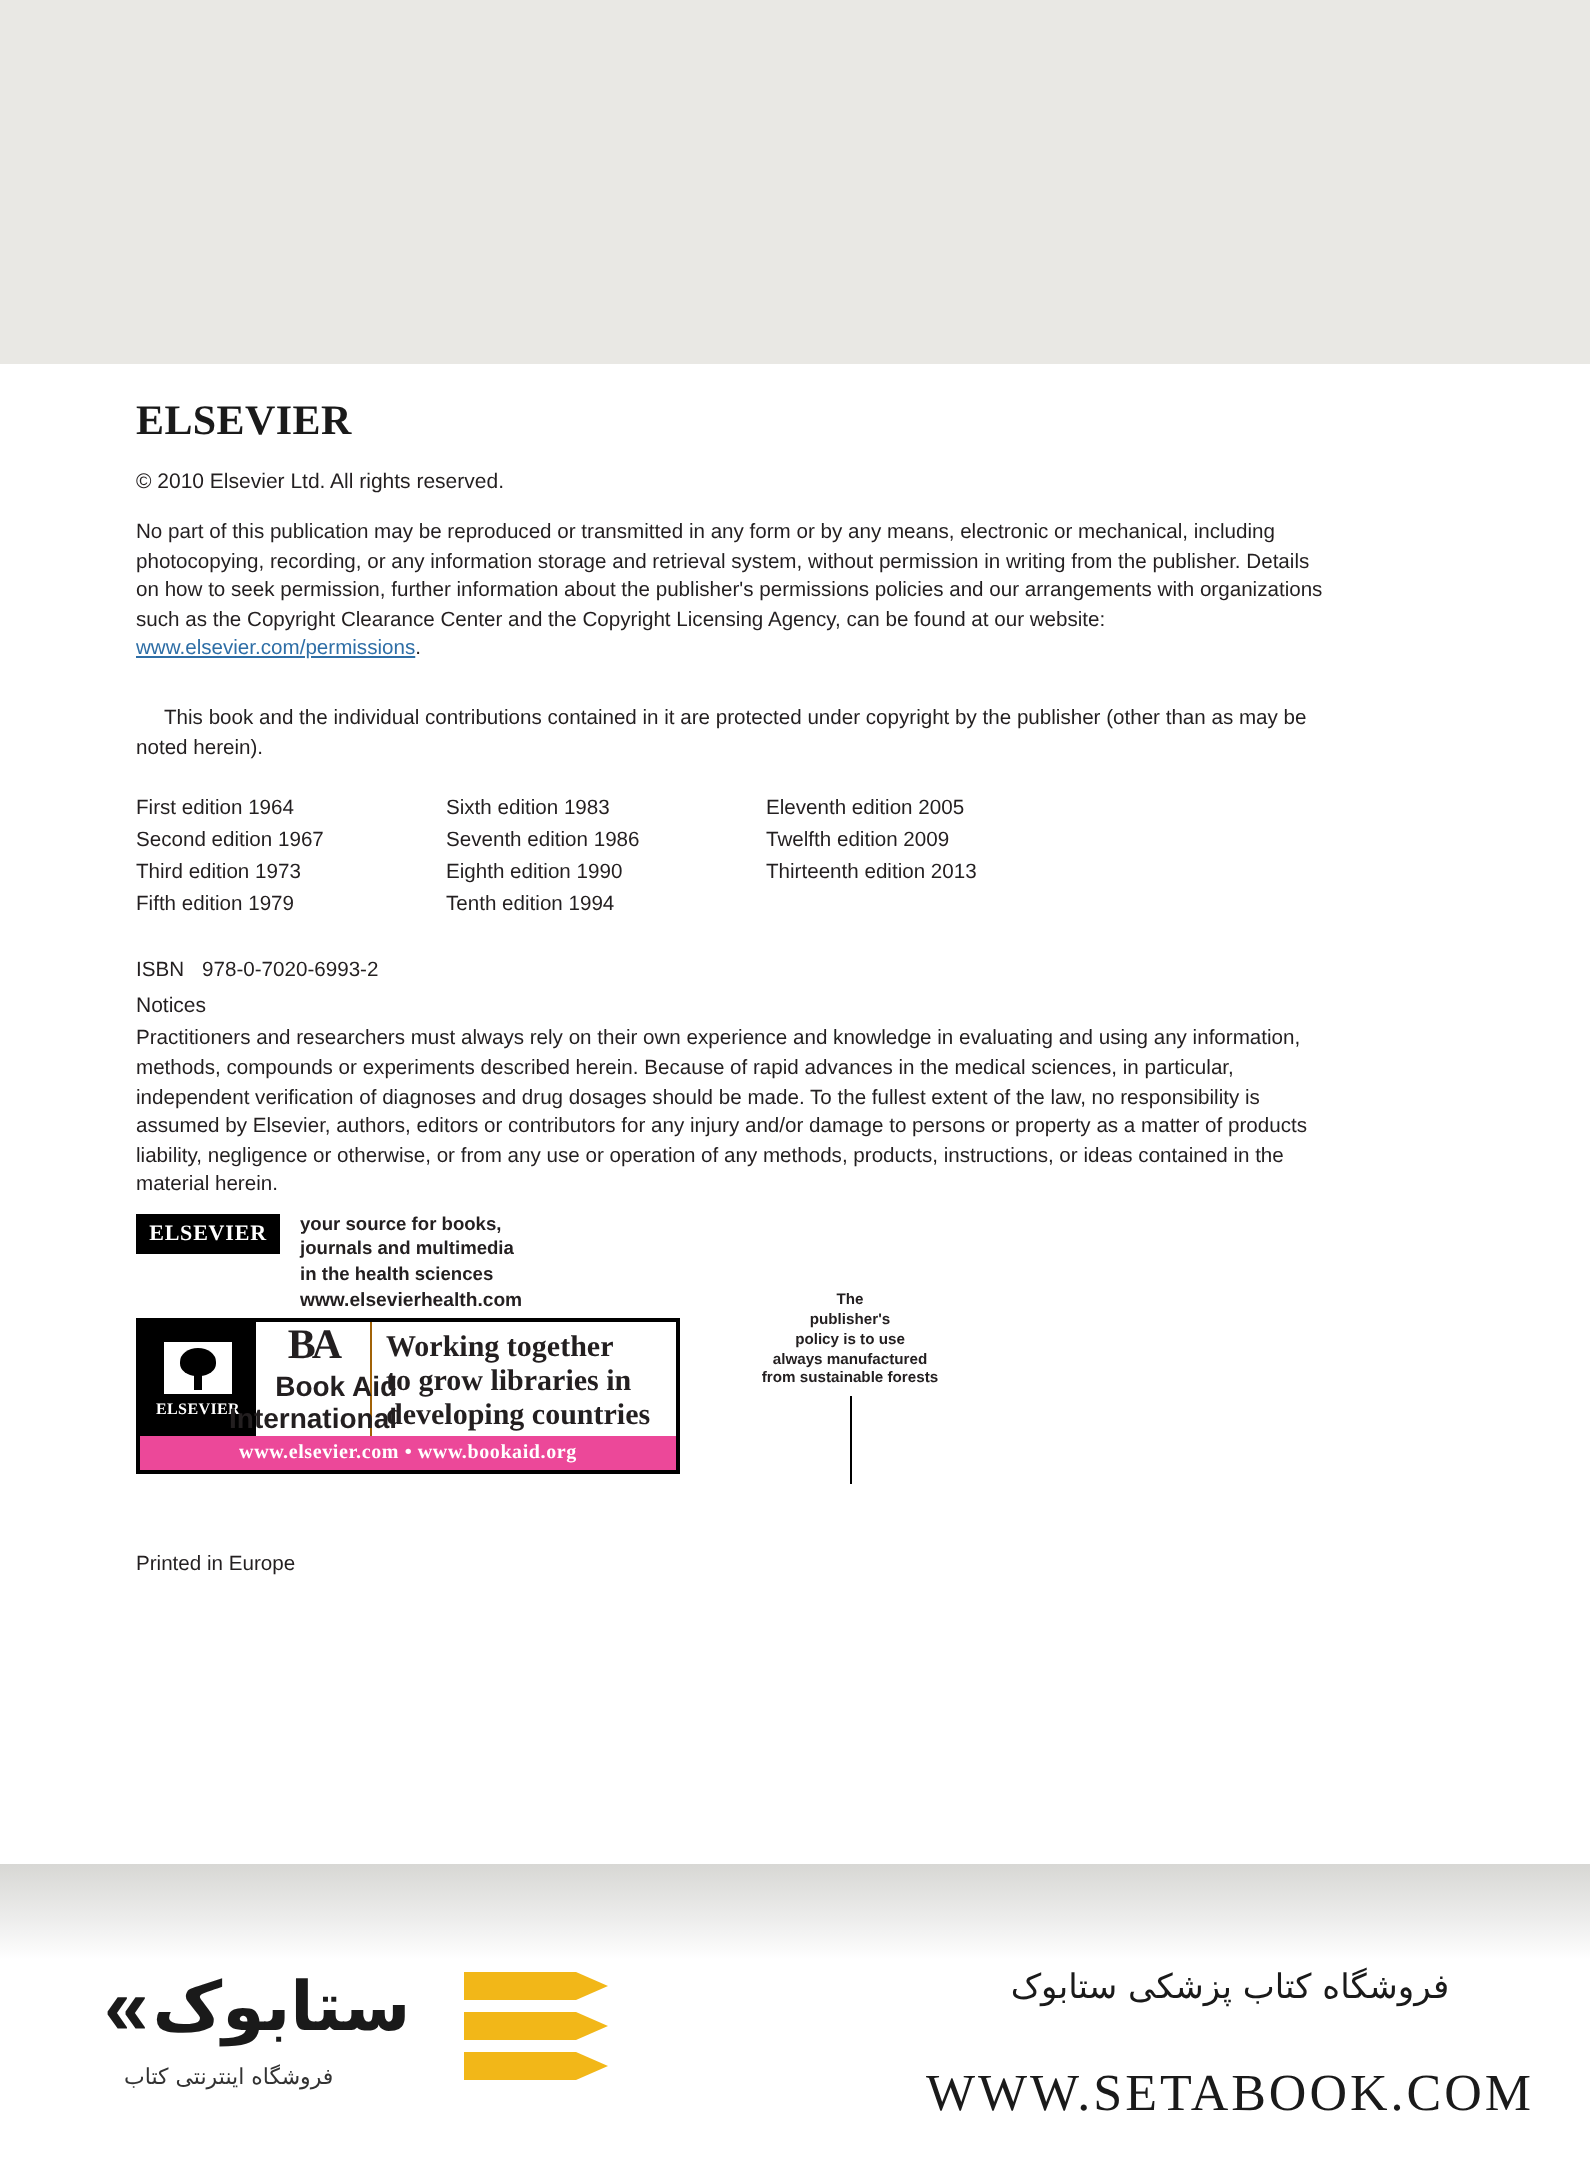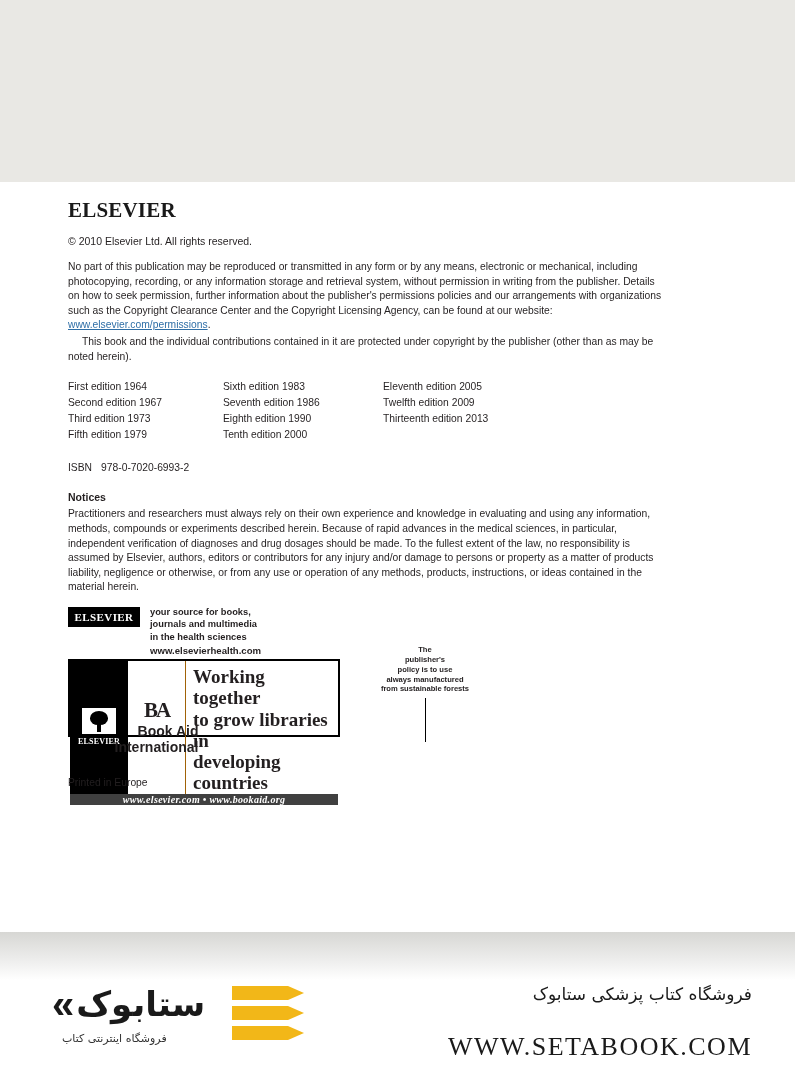--- a/index.html
+++ b/index.html
@@ -51,21 +51,21 @@
     color: #231f20;
     margin-bottom: 13px;
   }
   p.body {
     font-size: 10.3px;
     line-height: 1.42;
     margin: 0 0 0 0;
     color: #231f20;
     text-align: left;
   }
-  p.body + p.body { margin-top: 2px; }
+  p.body + p.body { margin-top: 20px; }
   .indent { text-indent: 14px; }
   a.link {
     color: #2e6ea6;
     text-decoration: underline;
   }
   .editions {
     margin-top: 16px;
     width: 470px;
     font-size: 10.3px;
     line-height: 1.45;
@@ -76,23 +76,23 @@
   .ed-col2 { width: 160px; }
   .ed-col3 { width: 155px; }
   .isbn {
     margin-top: 16px;
     font-size: 10.3px;
     line-height: 1.5;
   }
   .isbn .lbl { display: inline-block; }
   .isbn .num { display: inline-block; padding-left: 9px; }
   .notices-head {
-    margin-top: 16px;
+    margin-top: 4px;
     font-size: 10.5px;
-    font-weight: bold;
+    font-weight: normal;
     margin-bottom: 4px;
   }
   .logo-block {
     position: absolute;
     left: 68px;
     top: 606px;
     width: 300px;
     display: flex;
     align-items: flex-start;
   }
@@ -194,37 +194,36 @@
   .ba-bai-txt {
     font-size: 14px;
     font-weight: bold;
     line-height: 1.15;
     text-align: right;
     margin-top: 2px;
   }
   .ba-slogan {
     flex: 1;
     font-family: "Liberation Serif", serif;
-    font-size: 19px;
+    font-size: 15px;
     font-weight: bold;
     line-height: 1.12;
     padding: 5px 4px 0 7px;
   }
   .bookaid-bottom {
     height: 17px;
-    background: #404040;
+    background: #ec4899;
     color: #fff;
     font-family: "Liberation Serif", serif;
     font-size: 10px;
     font-weight: bold;
     display: flex;
     align-items: center;
     justify-content: center;
     letter-spacing: 0.3px;
-    font-style: italic;
   }
   .sustain {
     position: absolute;
     left: 376px;
     top: 645px;
     width: 98px;
     text-align: center;
     font-size: 7.6px;
     line-height: 1.3;
     font-weight: bold;
@@ -315,23 +314,23 @@
     position: absolute;
     right: -16px;
     top: 0;
     width: 0; height: 0;
     border-top: 7px solid transparent;
     border-bottom: 7px solid transparent;
     border-left: 16px solid #f2b718;
   }
   .brand-right {
     position: absolute;
-    right: 43px;
+    right: 28px;
     top: 4px;
-    text-align: right;
+    text-align: center;
   }
   .fa-store {
     font-family: "DejaVu Sans", sans-serif;
     font-size: 17px;
     color: #1a1a1a;
     direction: rtl;
   }
   .site-url {
     font-family: Liberation Serif, serif;
     font-size: 26px;
@@ -371,21 +370,21 @@
           <td class="ed-col2">Seventh edition 1986</td>
           <td class="ed-col3">Twelfth edition 2009</td>
         </tr>
         <tr>
           <td class="ed-col1">Third edition 1973</td>
           <td class="ed-col2">Eighth edition 1990</td>
           <td class="ed-col3">Thirteenth edition 2013</td>
         </tr>
         <tr>
           <td class="ed-col1">Fifth edition 1979</td>
-          <td class="ed-col2">Tenth edition 2000</td>
+          <td class="ed-col2">Tenth edition 1994</td>
           <td class="ed-col3"></td>
         </tr>
       </tbody>
         </table>
     </div>
 
     <div class="isbn">
       <div>
         <span class="lbl">ISBN</span><span class="num">978-0-7020-6993-2</span>
       </div>

